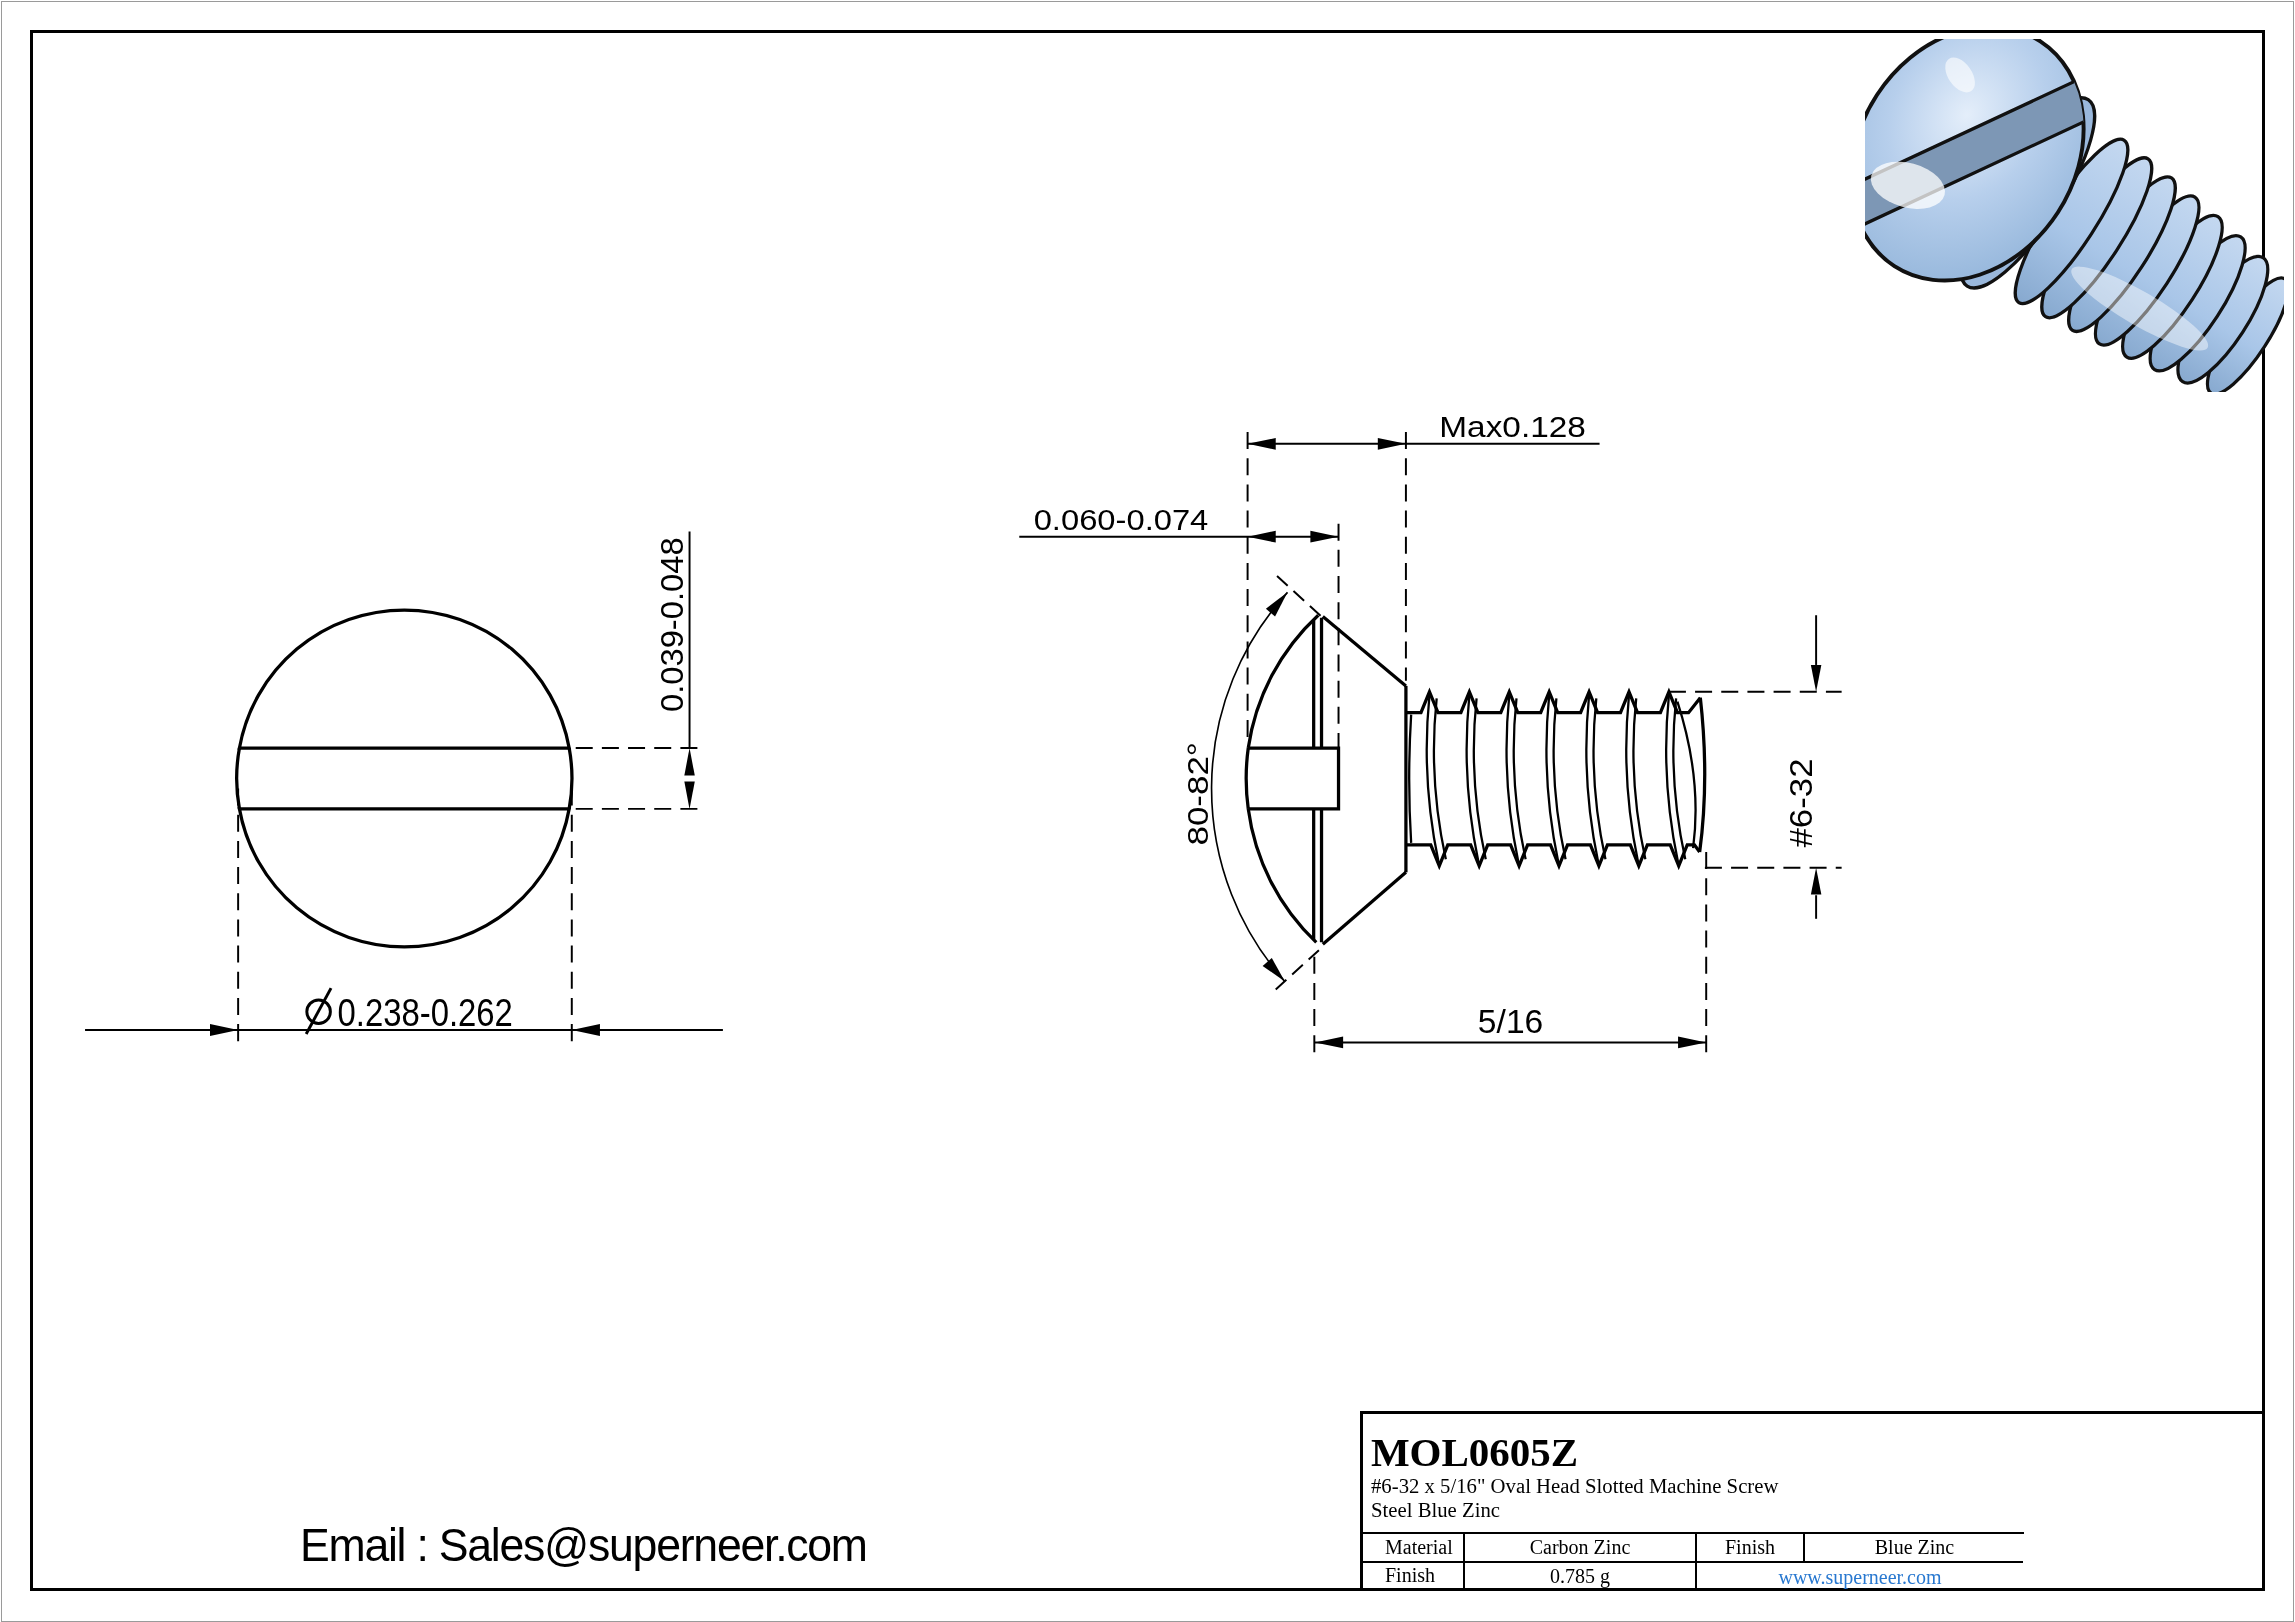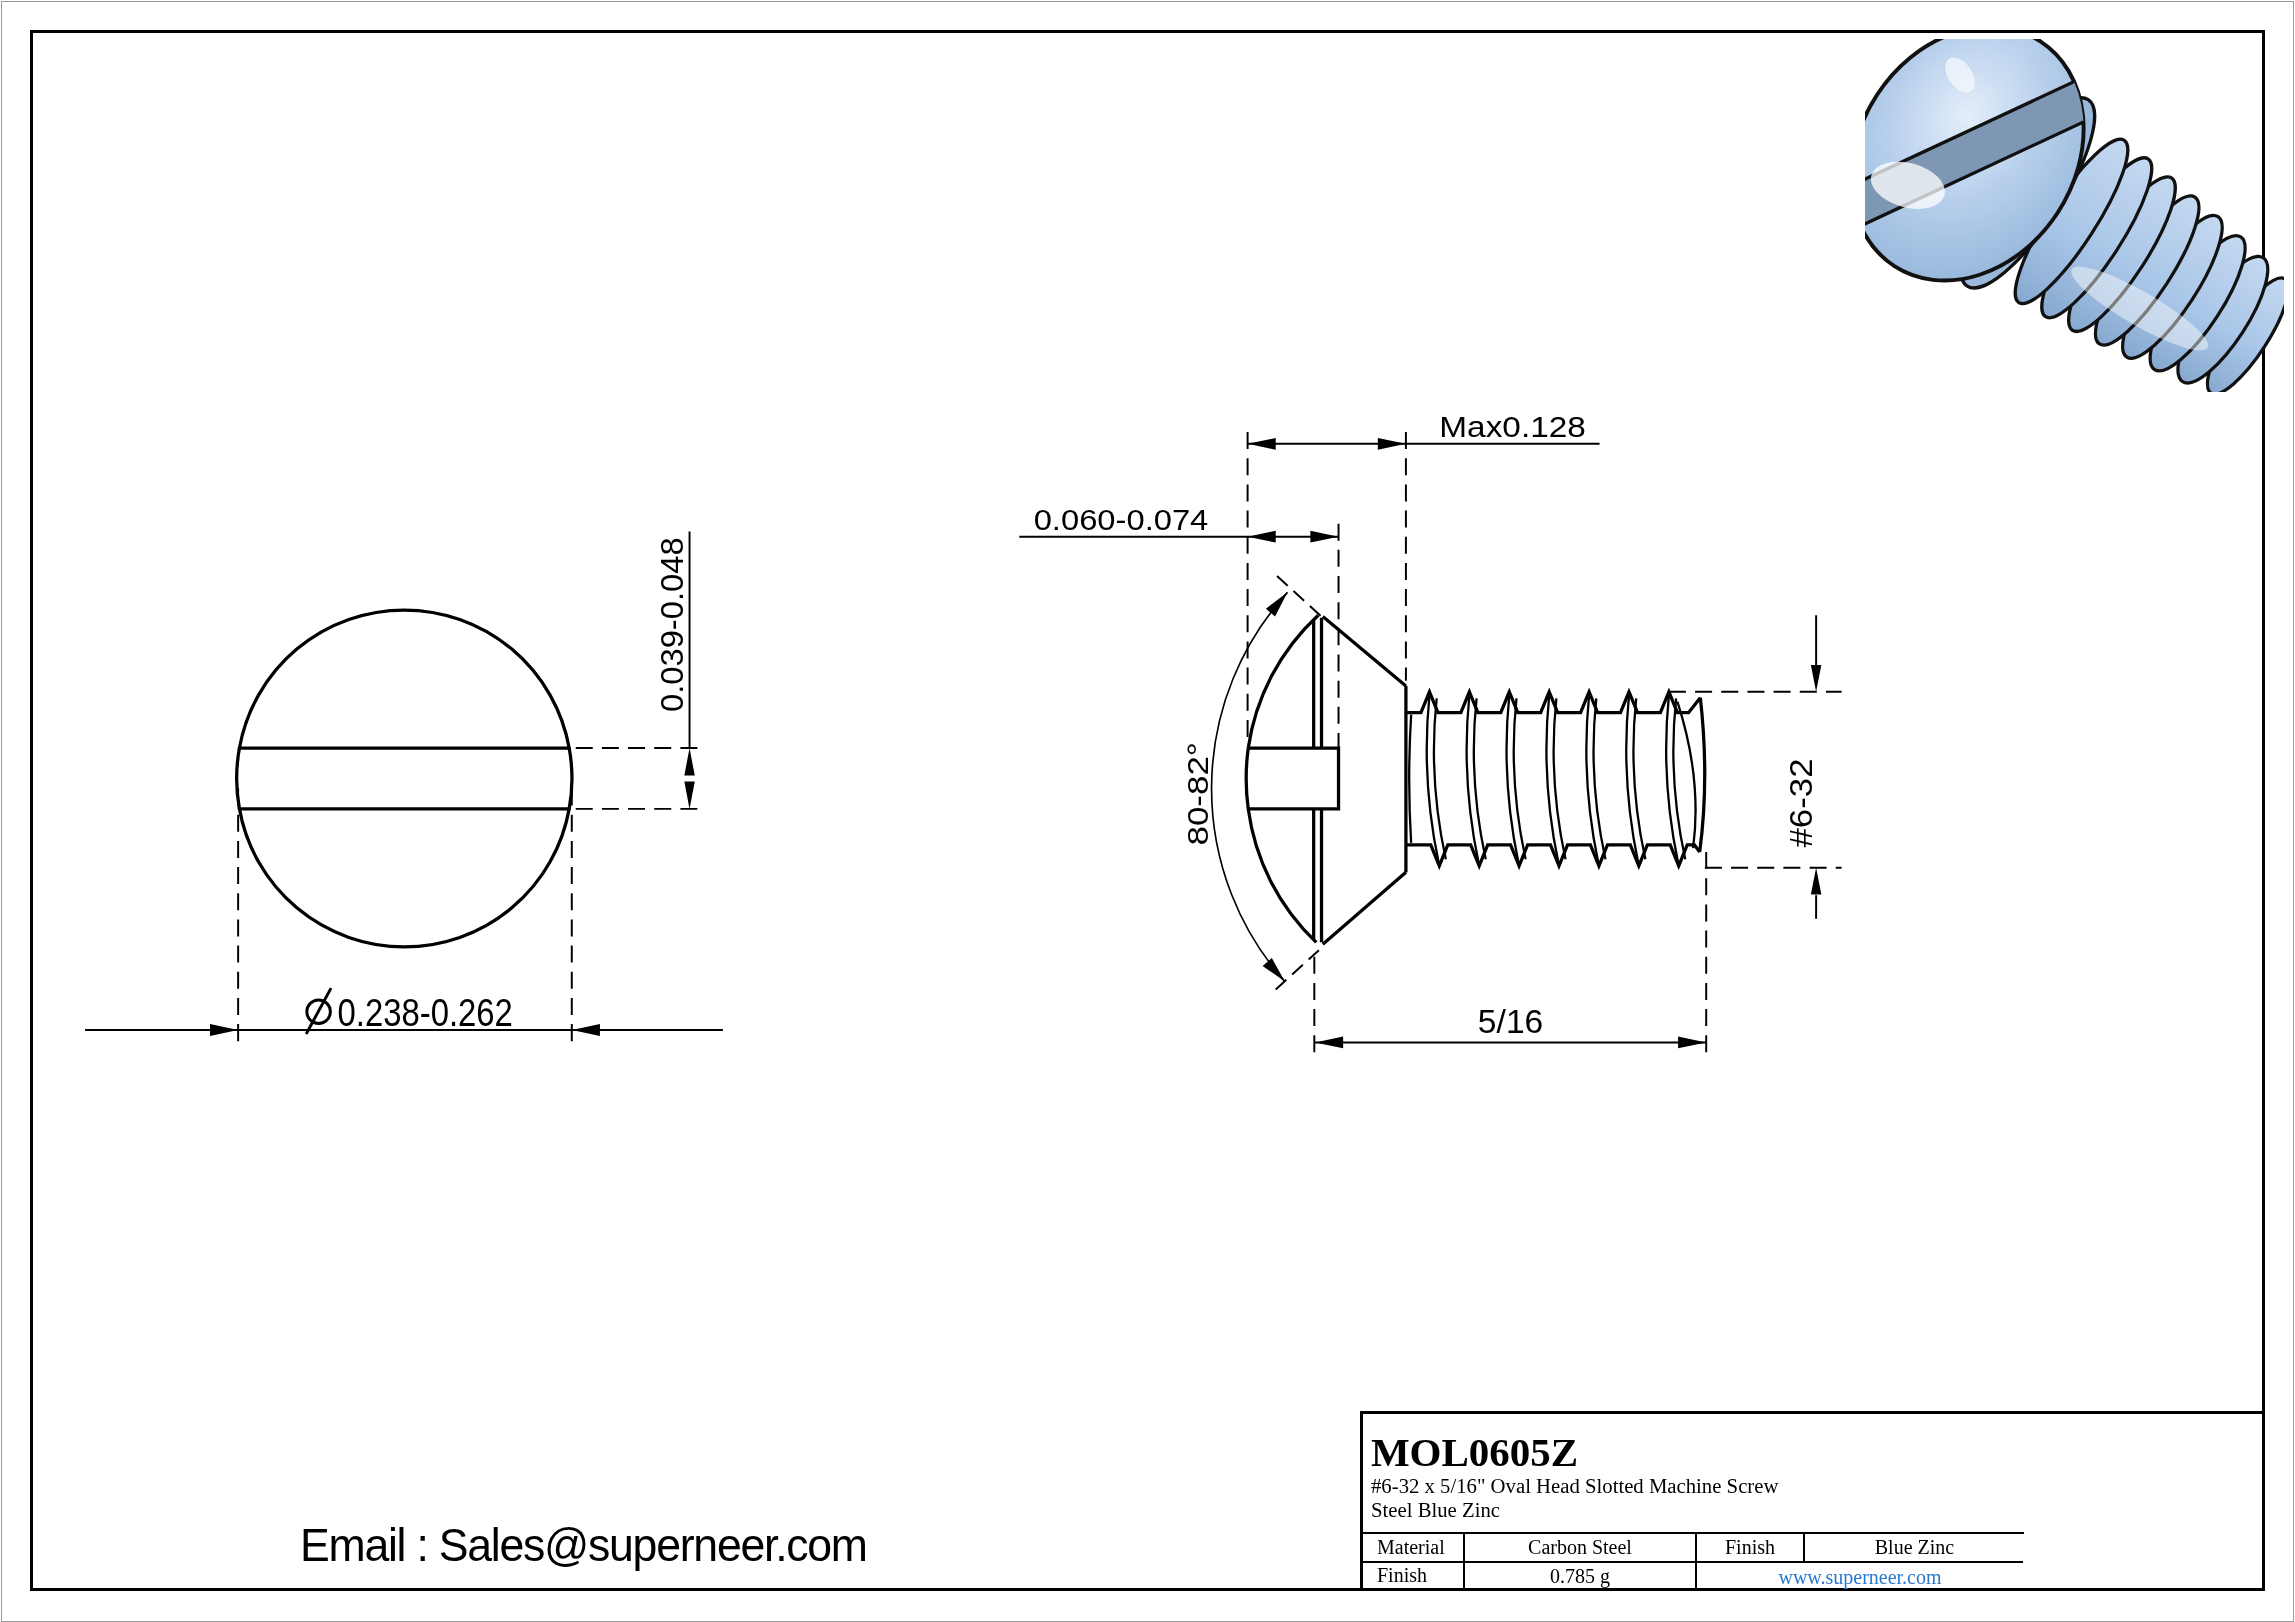--- a/index.html
+++ b/index.html
@@ -14,21 +14,21 @@
     position:absolute;left:300px;top:1518px;font-size:46px;letter-spacing:-1.3px;
     transform:scaleX(0.97);transform-origin:left top;white-space:nowrap;
   }
   
   .titleblock{position:absolute;left:1360px;top:1411px;width:903px;height:178px;
     border-top:3.3px solid #000;border-left:3.3px solid #000;box-sizing:border-box;font-family:Liberation Serif, serif;}
   .tb-part{position:absolute;left:7.9px;top:14.4px;font-size:41px;font-weight:bold;letter-spacing:0px;white-space:nowrap;}
   .tb-d1{position:absolute;left:7.9px;top:60px;font-size:21.6px;white-space:nowrap;transform:scaleX(0.96);transform-origin:left top;}
   .tb-d2{position:absolute;left:7.9px;top:84px;font-size:21.6px;white-space:nowrap;transform:scaleX(0.96);transform-origin:left top;}
   .tb-cell{position:absolute;box-sizing:border-box;display:flex;align-items:center;font-size:20px;white-space:nowrap;}
-  .tb-cell.lbl{padding-left:14px;justify-content:flex-start;}
+  .tb-cell.lbl{padding-left:22px;justify-content:flex-start;}
   .tb-cell.val{justify-content:center;}
   .bt{border-top:2px solid #000;}
   .bl{border-left:2px solid #000;}
   .tb-logo{position:absolute;left:661px;top:0;width:239px;height:175px;border-left:2.6px solid #000;}
   .link{color:#2878d0;text-decoration:none;cursor:pointer;}
 </style>
 </head>
 <body>
 
 <div class="page">
@@ -197,21 +197,21 @@
   </svg>
 
   <div class="email">Email : Sales@superneer.com</div>
 
   <div class="titleblock">
     <div class="tb-part">MOL0605Z</div>
     <div class="tb-d1">#6-32 x 5/16" Oval Head Slotted Machine Screw</div>
     <div class="tb-d2">Steel Blue Zinc</div>
 
     <div class="tb-cell lbl bt" style="left:0;top:118px;width:100px;height:29.4px;">Material</div>
-    <div class="tb-cell val bt bl" style="left:100px;top:118px;width:232px;height:29.4px;">Carbon Steel</div>
+    <div class="tb-cell val bt bl" style="left:100px;top:118px;width:232px;height:29.4px;">Carbon Zinc</div>
     <div class="tb-cell val bt bl" style="left:332px;top:118px;width:108px;height:29.4px;">Finish</div>
     <div class="tb-cell val bt bl" style="left:440px;top:118px;width:221px;height:29.4px;">Blue Zinc</div>
 
     <div class="tb-cell lbl bt" style="left:0;top:147px;width:100px;height:27.5px;">Finish</div>
     <div class="tb-cell val bt bl" style="left:100px;top:147px;width:232px;height:29px;">0.785 g</div>
     <div class="tb-cell val bt bl" style="left:332px;top:147px;width:328px;height:30px;">
       <span class="link">www.superneer.com</span>
     </div>
 
   </div>

